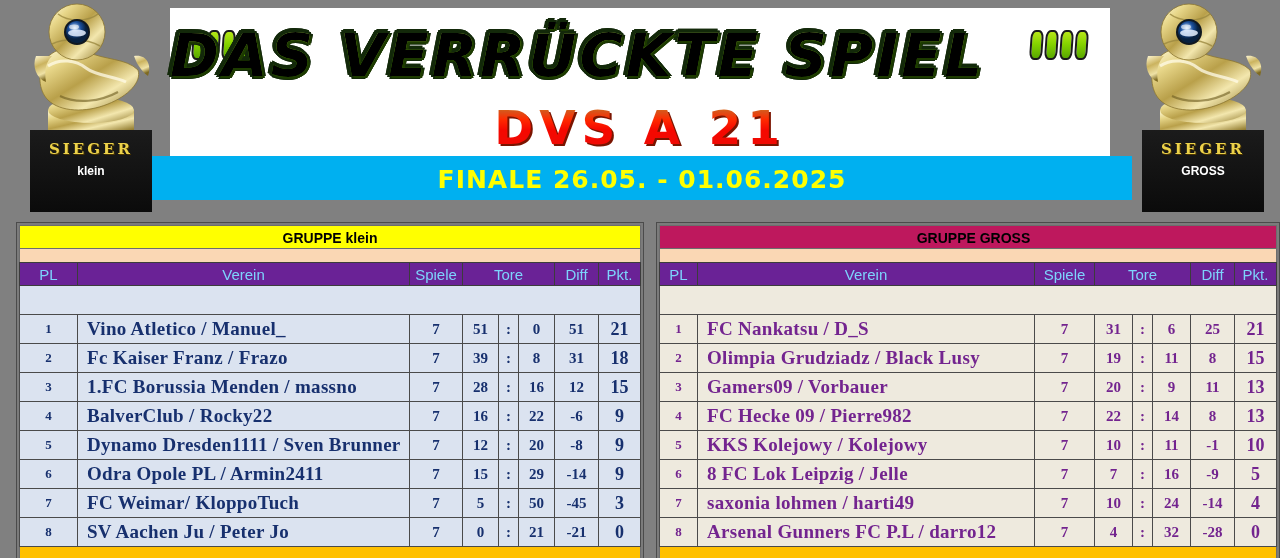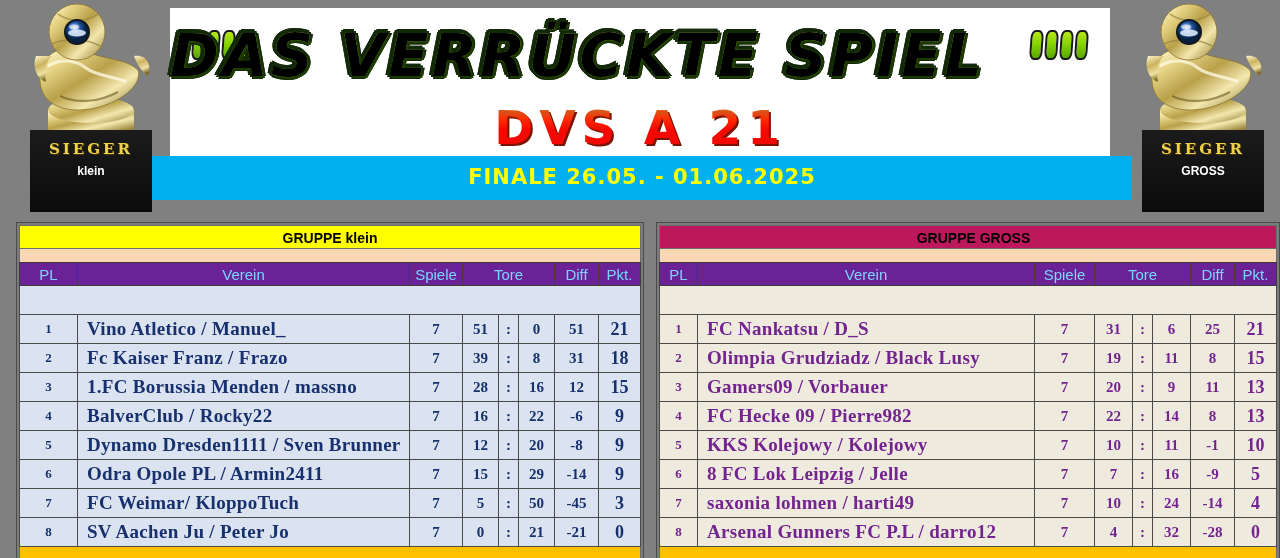--- a/index.html
+++ b/index.html
@@ -90,21 +90,21 @@
     left: 152px; top: 156px;
     width: 980px; height: 44px;
     background: #00b0f0;
   }
   #finale-text {
     position: absolute;
     left: 0; right: 0; top: 9px;
     text-align: center;
     font-family: "DejaVu Sans", sans-serif;
     font-weight: bold;
-    font-size: 21px;
+    font-size: 25px;
     letter-spacing: 1px;
     color: #ffff00;
     white-space: nowrap;
   }
 
   
   .trophy {
     position: absolute;
     top: 0;
     width: 122px; height: 212px;

